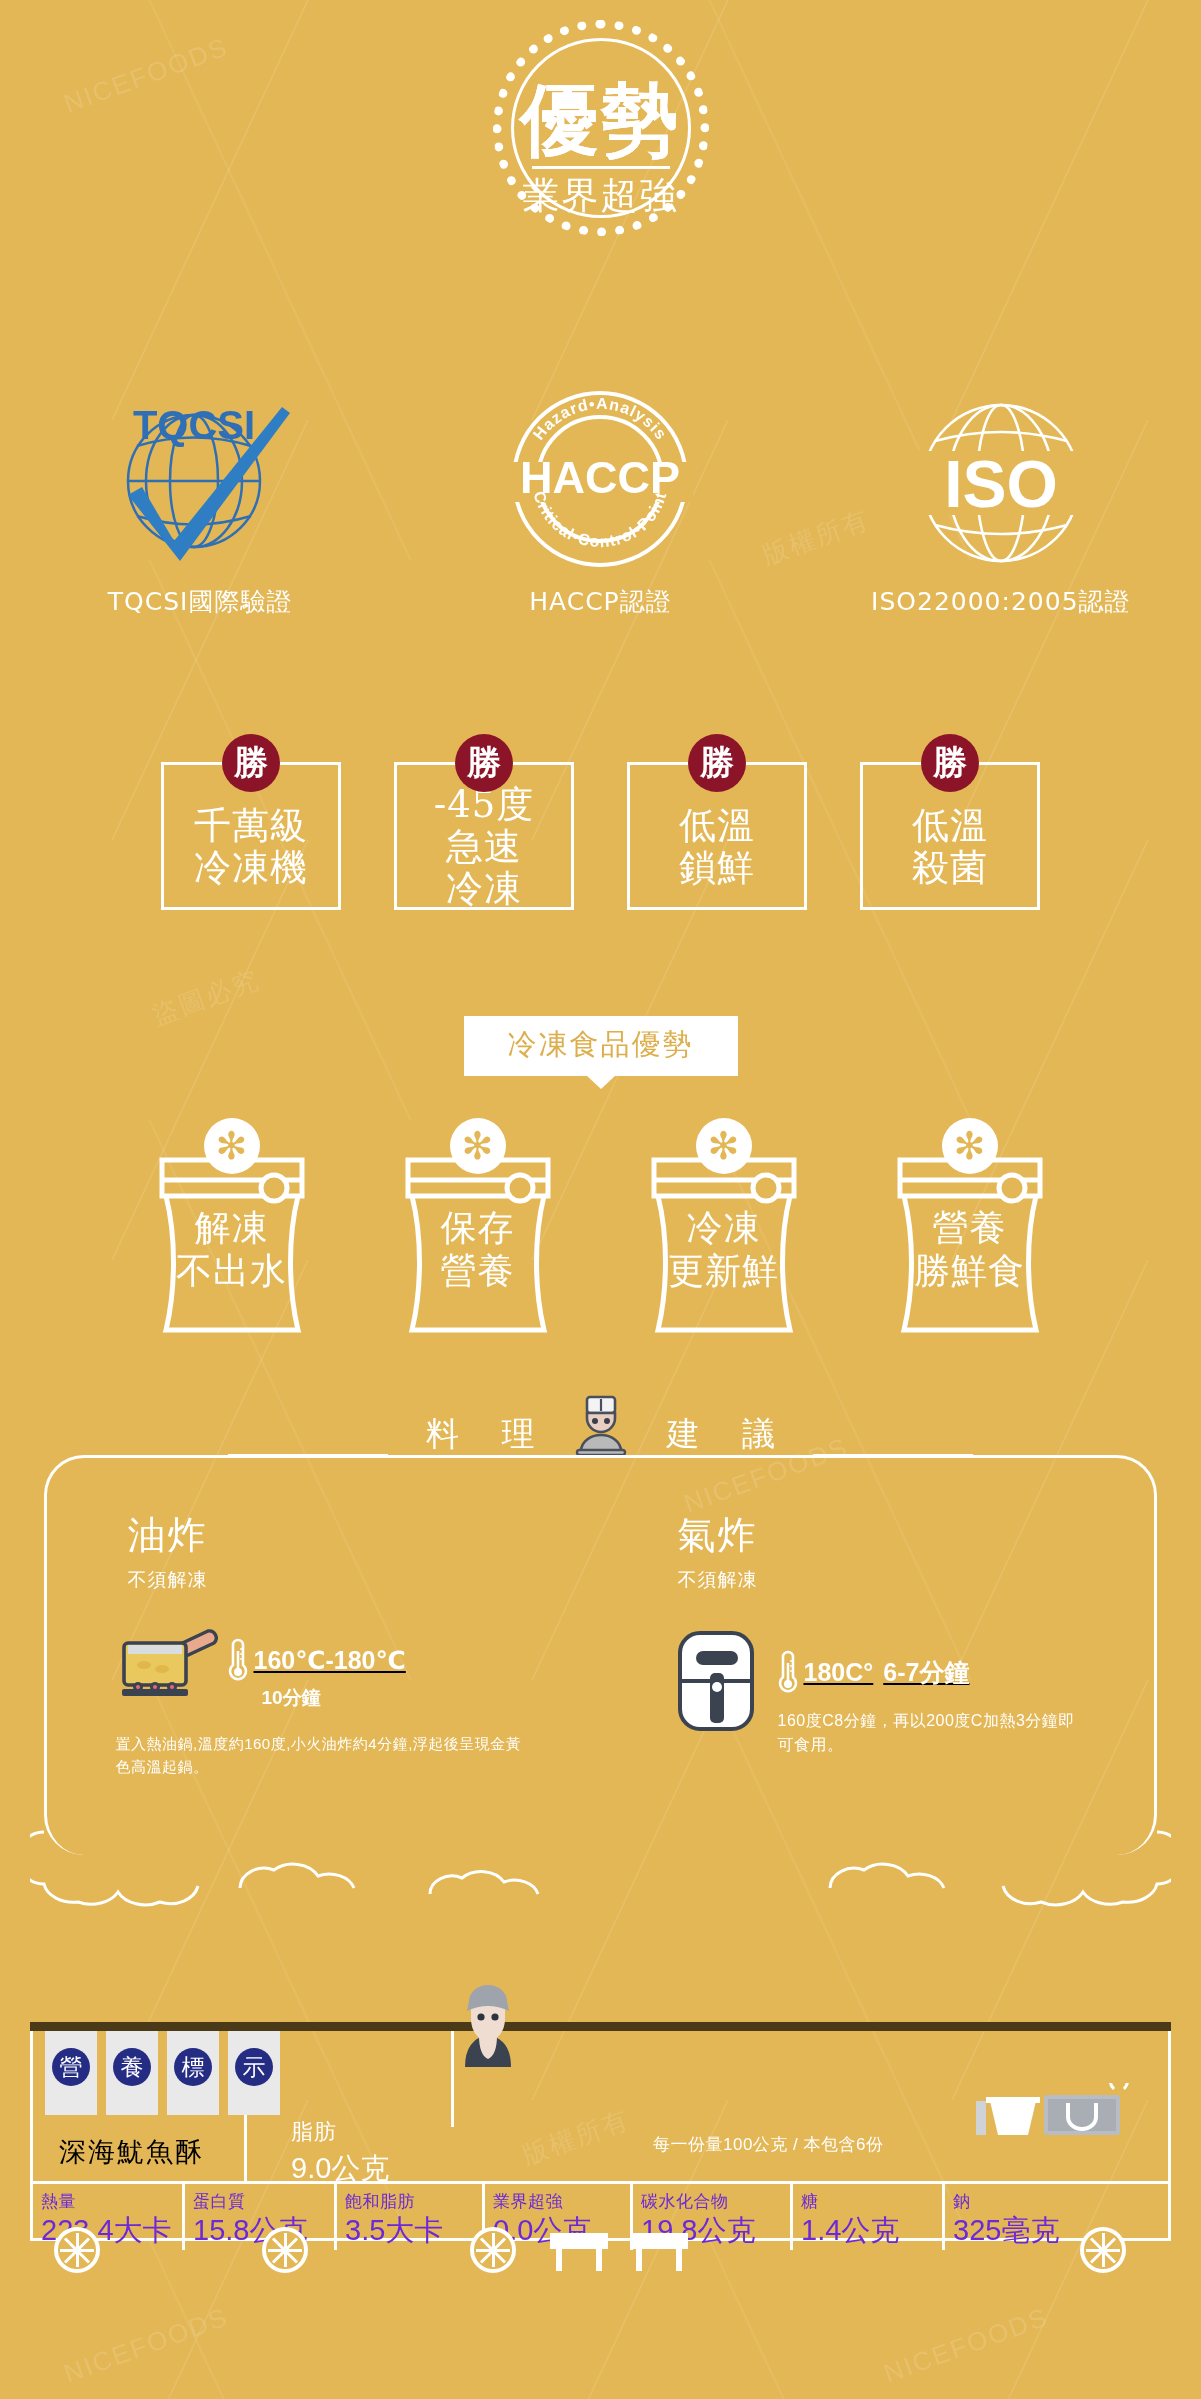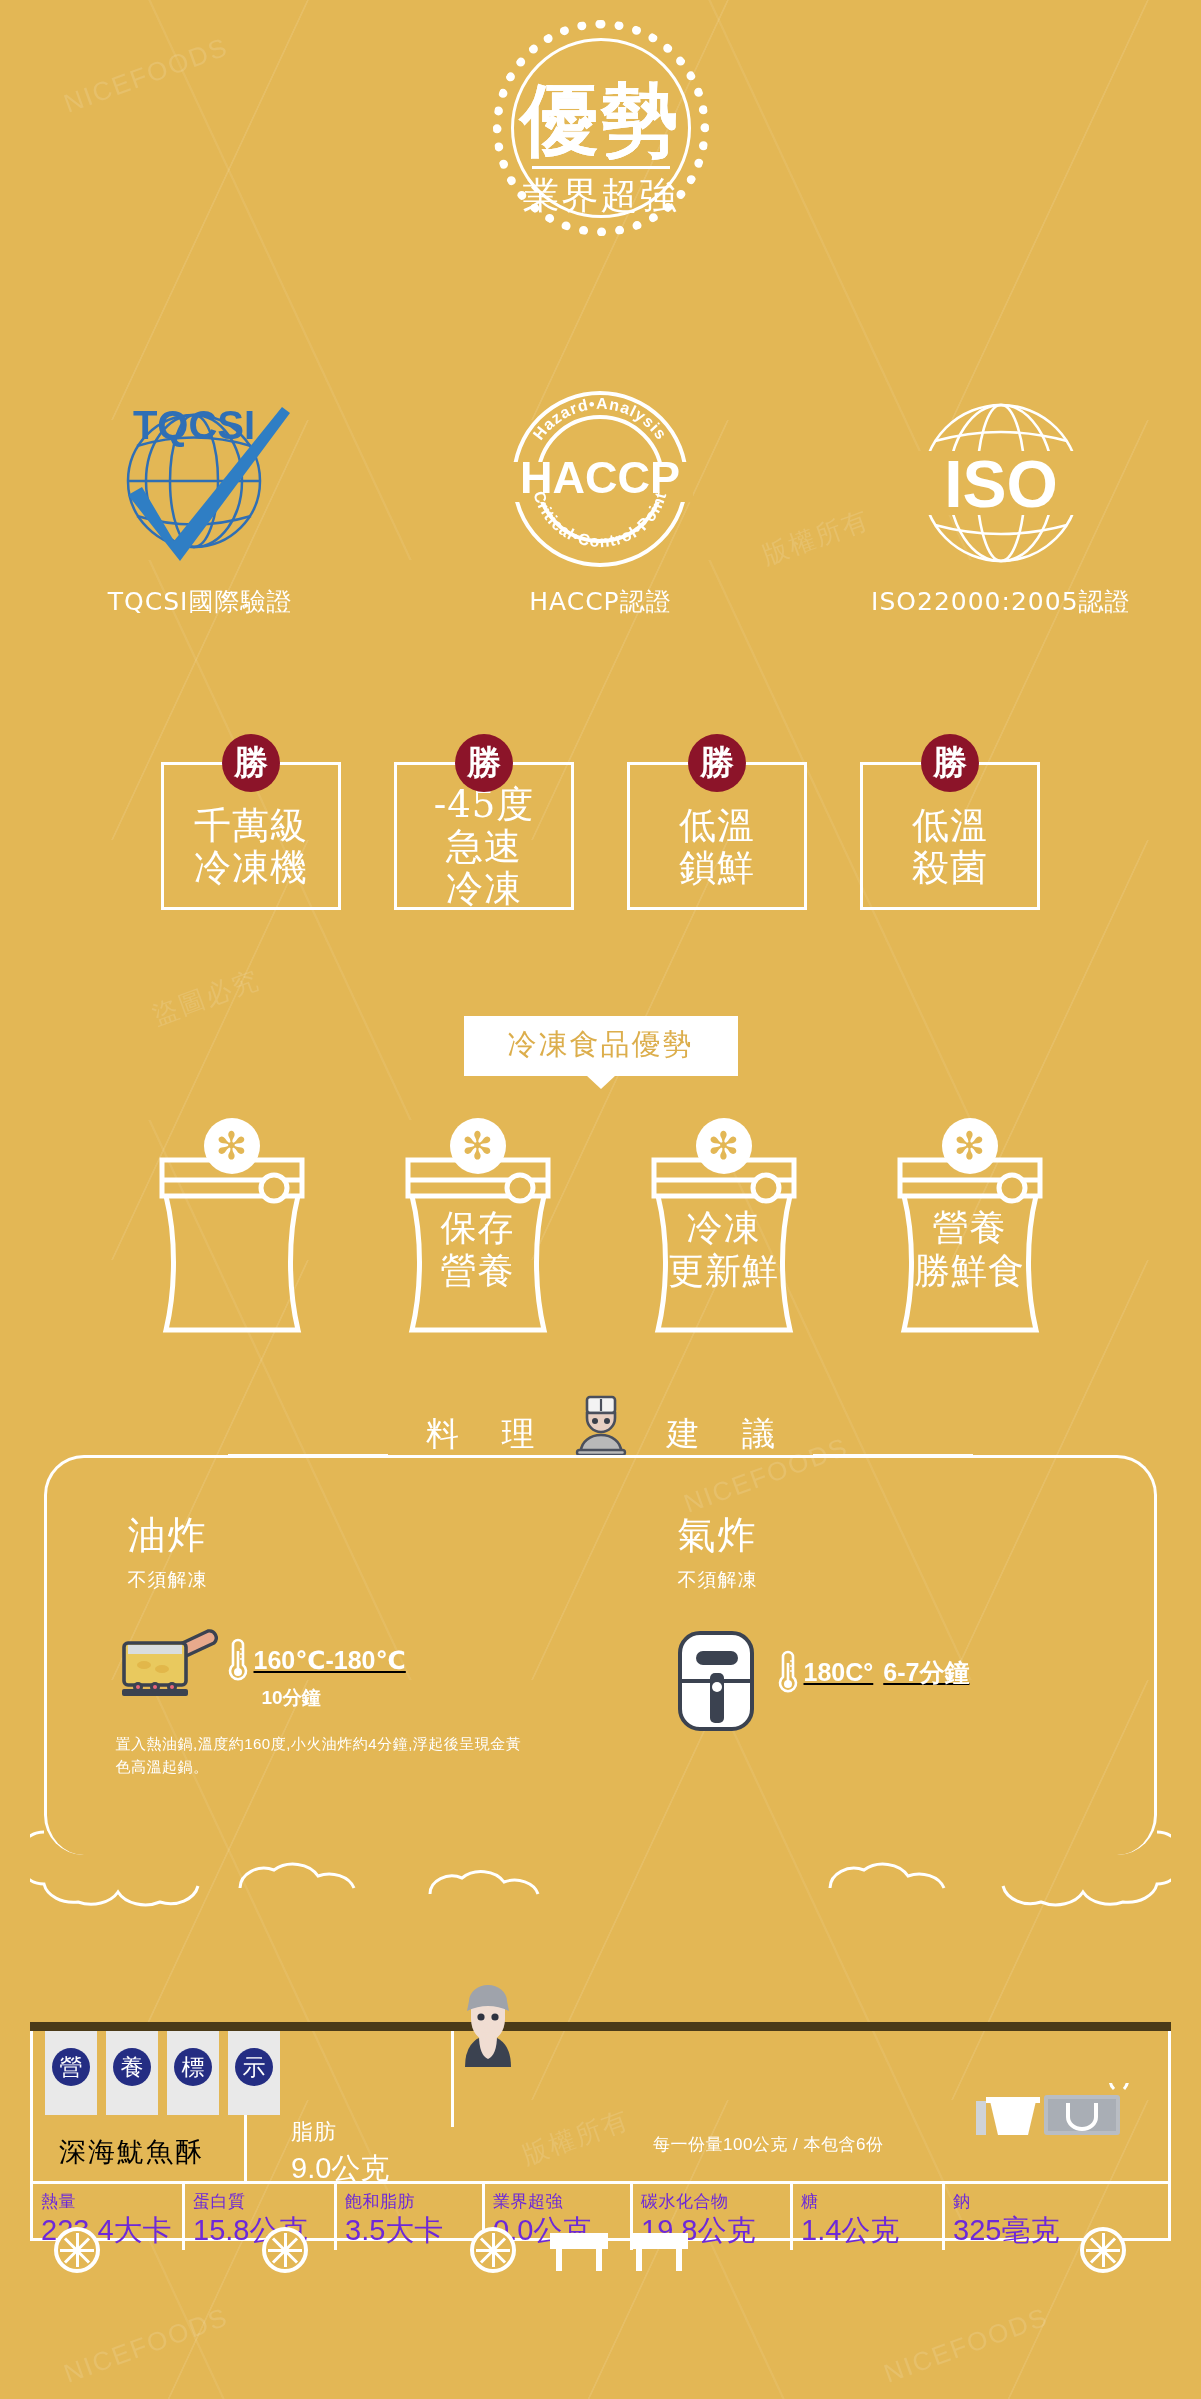--- a/index.html
+++ b/index.html
@@ -504,20 +504,24 @@
     <div class="bag">
       <svg width="200" height="215" viewBox="0 0 200 215">
         <g fill="none" stroke="#ffffff" stroke-width="5">
           <path d="M30 42 H170 V78 H30 Z"></path>
           <line x1="30" y1="62" x2="170" y2="62"></line>
           <circle cx="142" cy="70" r="13" fill="#e3b755"></circle>
           <path d="M34 78 C44 118 44 170 34 212 H166 C156 170 156 118 166 78"></path>
         </g>
       </svg>
       <div class="bag-snow">✻</div>
+      <div class="bag-text">
+        <div>解凍</div>
+        <div>不出水</div>
+      </div>
     </div>
 
     <div class="bag">
       <svg width="200" height="215" viewBox="0 0 200 215">
         <g fill="none" stroke="#ffffff" stroke-width="5">
           <path d="M30 42 H170 V78 H30 Z"></path>
           <line x1="30" y1="62" x2="170" y2="62"></line>
           <circle cx="142" cy="70" r="13" fill="#e3b755"></circle>
           <path d="M34 78 C44 118 44 170 34 212 H166 C156 170 156 118 166 78"></path>
         </g>
@@ -662,20 +666,21 @@
                 <g stroke="#ffffff" stroke-width="1.4">
                   <line x1="12" y1="12" x2="15" y2="12"></line>
                   <line x1="12" y1="17" x2="15" y2="17"></line>
                   <line x1="12" y1="22" x2="15" y2="22"></line>
                 </g>
               </svg>
             </div>
             <div class="temp-main">180C°</div>
             <div class="temp-main" style="margin-left:4px">6-7分鐘</div>
           </div>
+          <div class="method-desc">160度C8分鐘，再以200度C加熱3分鐘即可食用。</div>
         </div>
       </div>
     </div>
 
   </div>
 
   <div class="nutrition">
     <div class="nut-topbar"></div>
     <div class="nut-body">
 

